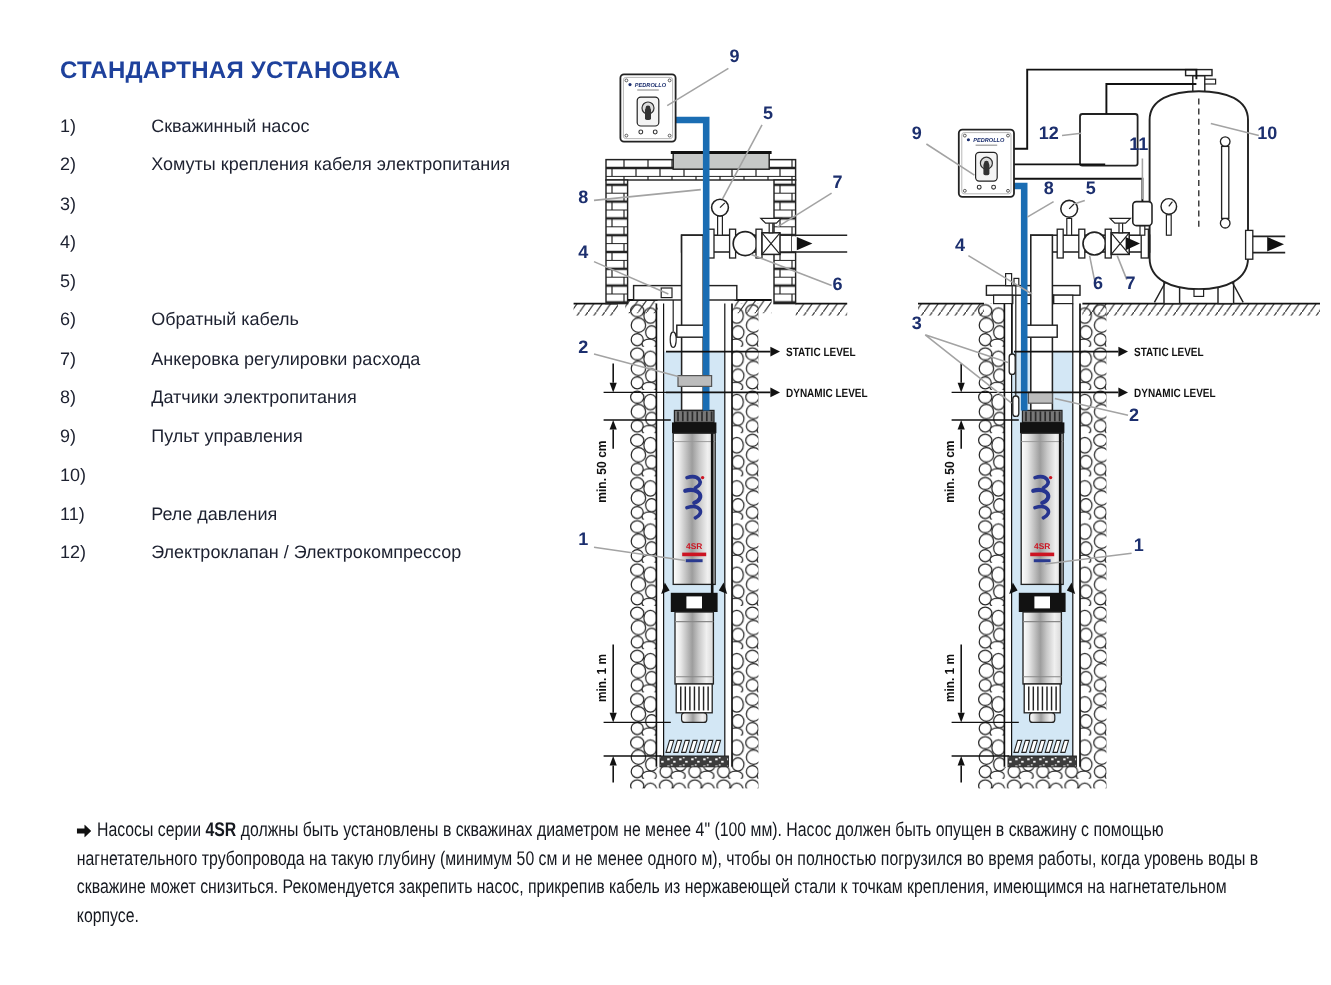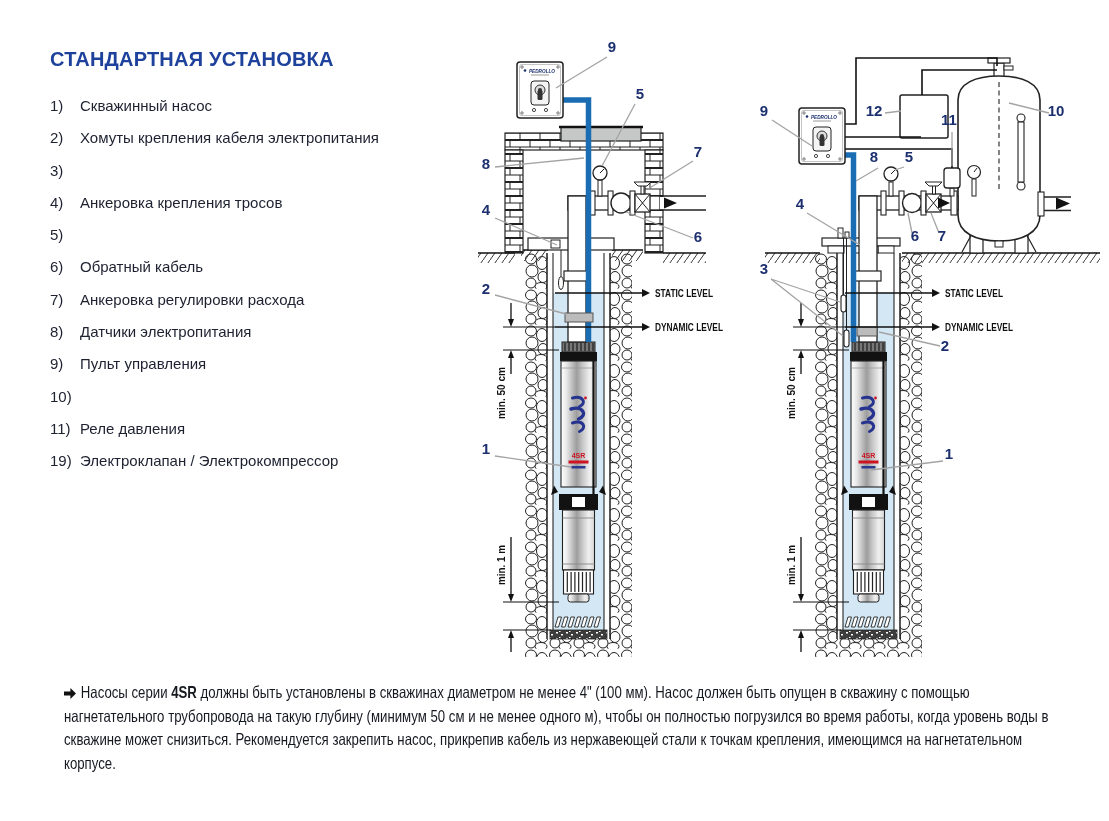--- a/index.html
+++ b/index.html
@@ -4,21 +4,21 @@
 <style>
   html,body{margin:0;padding:0;background:#fff;}
   .page{position:relative;width:1109px;height:821px;background:#fff;overflow:hidden;
         font-family:"Liberation Sans",sans-serif;}
   .head-col{position:absolute;left:50px;top:48px;width:430px;}
   .title{font-size:20px;font-weight:bold;color:#1e419c;letter-spacing:.2px;margin:0 0 26px 0;}
   ol.parts{list-style:none;margin:0;padding:0;}
   ol.parts li{display:flex;align-items:flex-start;height:32.3px;
               font-size:15px;color:#1d2130;}
   ol.parts .n{width:30px;flex:0 0 30px;}
-  ol.parts .t{flex:1;}
+  ol.parts .t{flex:1;margin-left:46px;}
   .diagram-wrap{position:absolute;left:460px;top:30px;width:649px;height:650px;}
   .note{position:absolute;left:64px;top:681px;width:1240px;
         transform:scaleX(0.80);transform-origin:0 0;
         font-size:16.5px;line-height:23.5px;color:#15181f;margin:0;}
   .note b{font-weight:bold;}
   .note .arrow-ic{display:inline-block;vertical-align:-1px;margin-right:6px;}
   svg text{font-family:"Liberation Sans",sans-serif;}
   .callout{font-size:15px;font-weight:bold;fill:#1c2f6e;text-anchor:middle;}
   .lvl{font-size:10px;font-weight:bold;fill:#111;}
   .dimtxt{font-size:11px;font-weight:bold;fill:#111;text-anchor:middle;}
@@ -41,21 +41,20 @@
         </li>
       <li>
           <span class="n">2)</span>
           <span class="t">Хомуты крепления кабеля электропитания</span>
         </li>
       <li>
           <span class="n">3)</span>
         </li>
       <li>
           <span class="n">4)</span>
-          <span class="t">Анкеровка крепления тросов</span>
         </li>
       <li>
           <span class="n">5)</span>
         </li>
       <li>
           <span class="n">6)</span>
           <span class="t">Обратный кабель</span>
         </li>
       <li>
           <span class="n">7)</span>
@@ -70,21 +69,21 @@
           <span class="t">Пульт управления</span>
         </li>
       <li>
           <span class="n">10)</span>
         </li>
       <li>
           <span class="n">11)</span>
           <span class="t">Реле давления</span>
         </li>
       <li>
-          <span class="n">19)</span>
+          <span class="n">12)</span>
           <span class="t">Электроклапан / Электрокомпрессор</span>
         </li>
     </ol>
   </div>
 
   <div class="diagram-wrap">
   <svg width="649" height="650" viewBox="460 30 649 650">
     <defs>
       <linearGradient id="silver" x1="0" y1="0" x2="1" y2="0">
         <stop offset="0" stop-color="#ffffff"></stop>

